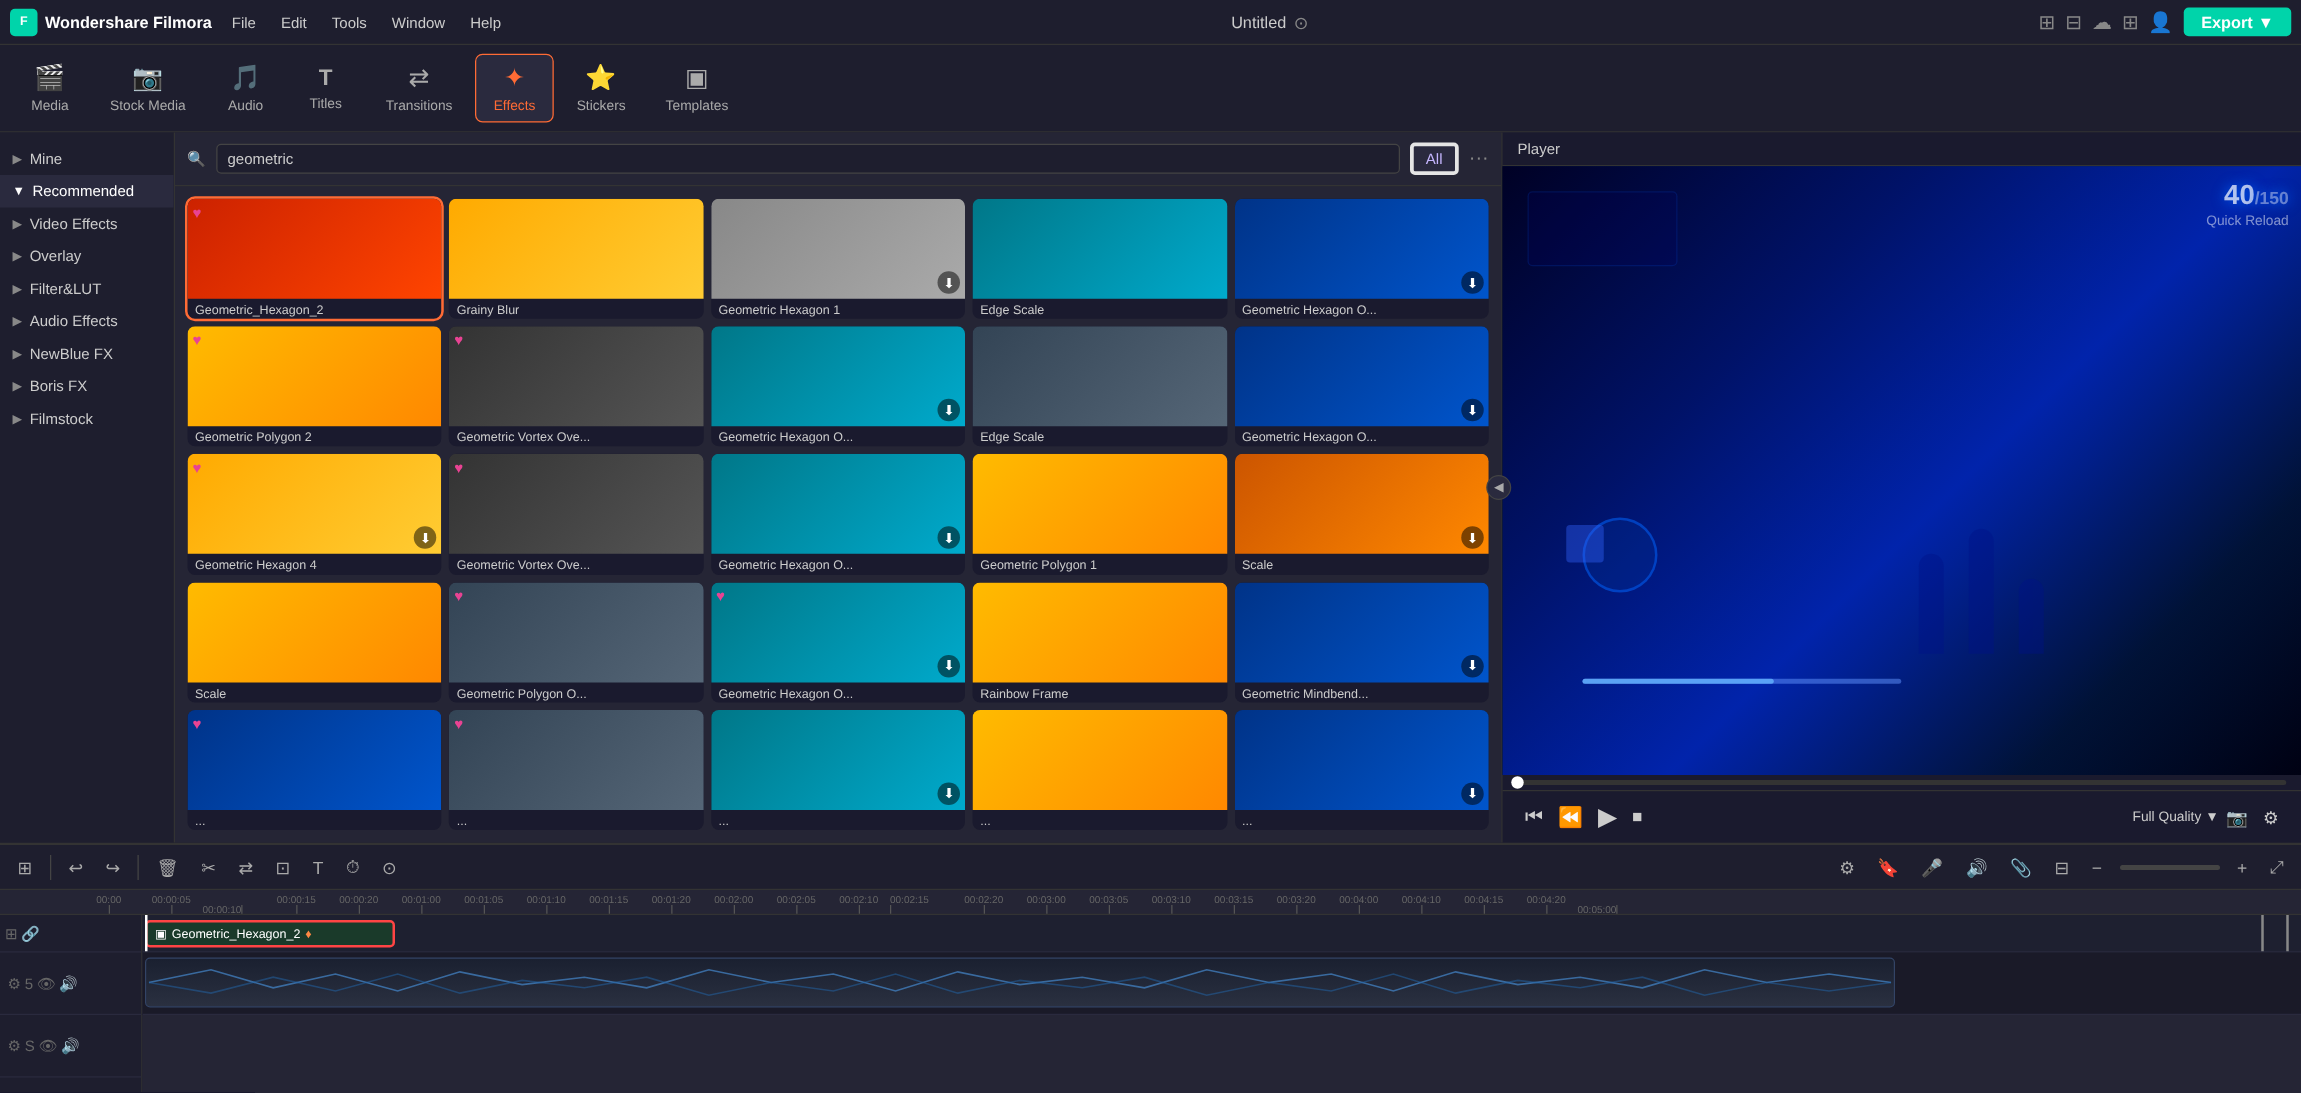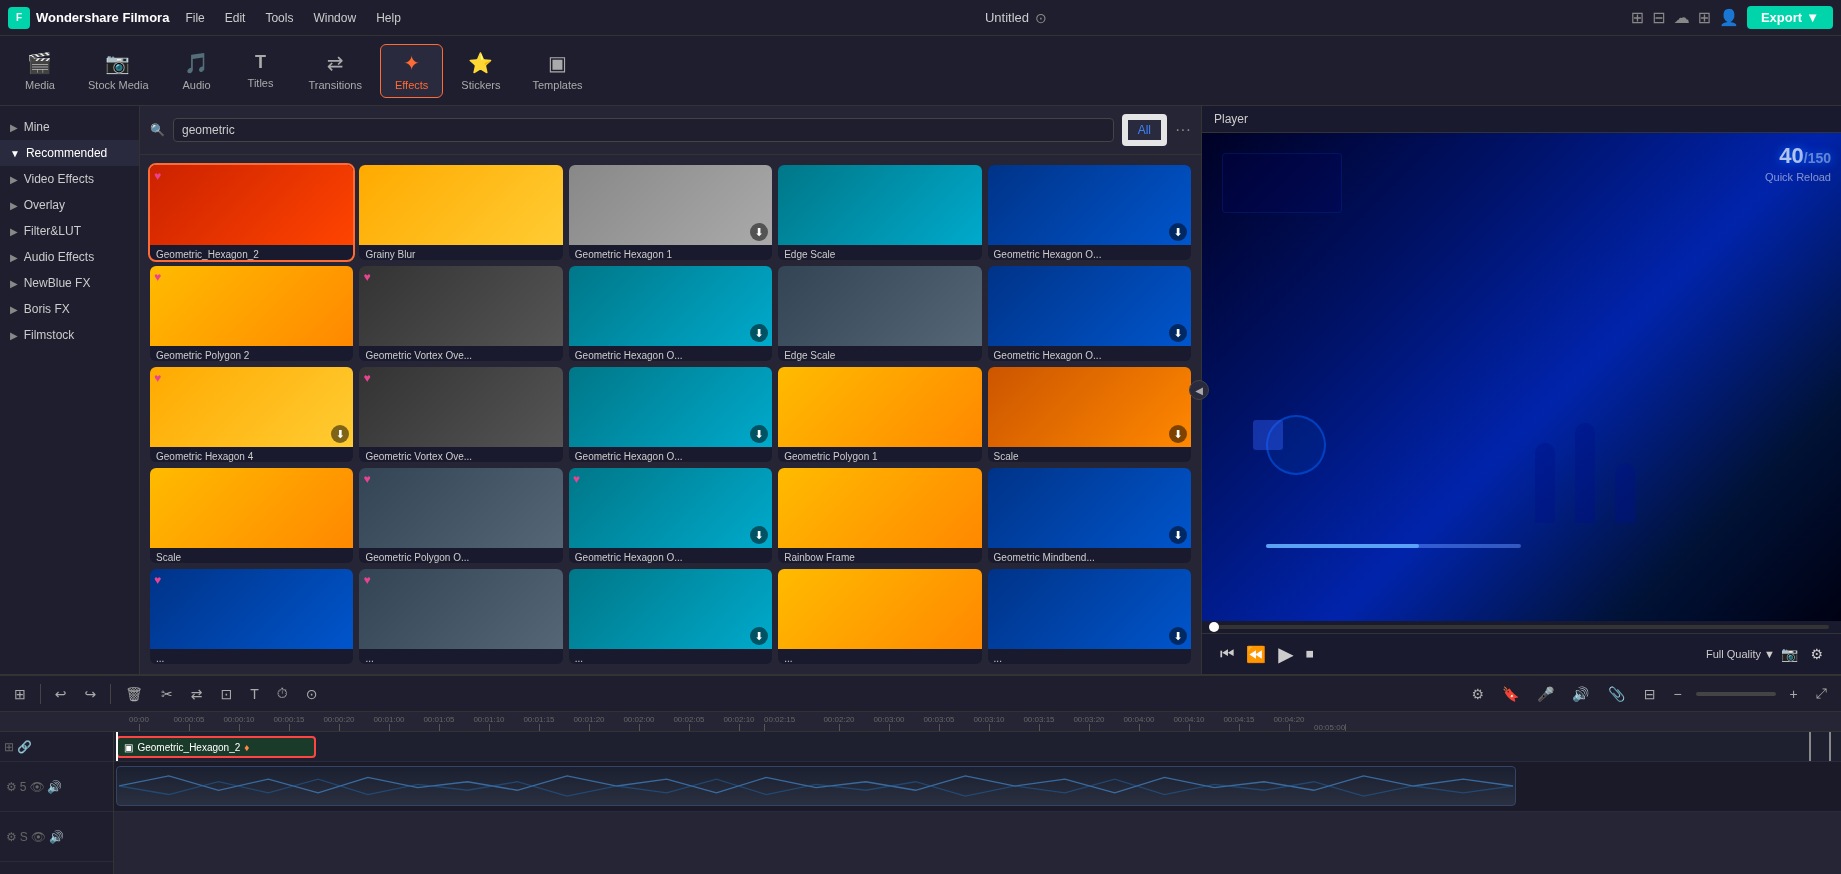--- a/index.html
+++ b/index.html
@@ -29,21 +29,21 @@
     #left-panel { width: 140px; background: #1e1e2e; border-right: 1px solid #333; overflow-y: auto; padding: 8px 0; }
     .panel-section { padding: 6px 10px; display: flex; align-items: center; gap: 6px; cursor: pointer; }
     .panel-section .arrow { font-size: 10px; color: #888; }
     .panel-section .sec-label { font-size: 12px; color: #ccc; }
     .panel-section.active .sec-label { color: #fff; }
 
     
     #content-area { flex: 1; background: #252535; display: flex; flex-direction: column; }
     #search-bar { display: flex; align-items: center; padding: 8px 10px; gap: 8px; border-bottom: 1px solid #333; }
     #search-bar input { flex: 1; background: #1e1e2e; border: 1px solid #444; border-radius: 4px; padding: 4px 8px; color: #ccc; font-size: 12px; outline: none; }
-    #search-bar .filter-btn { background: #2a2a3e; border: 6px solid #e5e5e5; border-radius: 4px; padding: 3px 10px; color: #3b82f6; cursor: pointer; font-size: 12px; }
+    #search-bar .filter-btn { background: #2a2a3e; border: 3px solid #e5e5e5; border-radius: 4px; padding: 3px 10px; color: #c4b5fd; cursor: pointer; font-size: 12px; }
     #search-bar .more-btn { color: #888; cursor: pointer; font-size: 16px; }
 
     
     #effects-grid { display: grid; grid-template-columns: repeat(5, 1fr); gap: 6px; padding: 10px; overflow-y: auto; flex: 1; }
     .effect-card { background: #1a1a2e; border-radius: 6px; overflow: hidden; cursor: pointer; position: relative; }
     .effect-card.selected { outline: 2px solid #ff6b35; }
     .effect-thumb { width: 100%; height: 80px; object-fit: cover; position: relative; overflow: hidden; }
     .effect-label { padding: 4px 6px; font-size: 10px; color: #ccc; white-space: nowrap; overflow: hidden; text-overflow: ellipsis; }
     .heart-icon { position: absolute; top: 4px; left: 4px; color: #e84393; font-size: 12px; }
     .download-icon { position: absolute; bottom: 4px; right: 4px; color: #fff; font-size: 11px; background: rgba(0,0,0,0.5); border-radius: 50%; width: 18px; height: 18px; display: flex; align-items: center; justify-content: center; }
@@ -428,31 +428,31 @@
     <button class="tl-btn">🔊</button>
     <button class="tl-btn">📎</button>
     <button class="tl-btn">⊟</button>
     <button class="tl-btn">−</button>
     <div class="zoom-slider"></div>
     <button class="tl-btn">+</button>
     <button class="tl-btn">⤢</button>
   </div>
 
   <div id="timeline-ruler">
-    <div style="display:flex; align-items:flex-end; height:20px; padding-left:114px; overflow:hidden;">
+    <div style="display:flex; align-items:flex-end; height:20px; padding-left:62px; overflow:hidden;">
       <div style="display:flex; gap:0; align-items:flex-end;">
         <div style="display:flex; flex-direction:column; align-items:center; width:50px; flex-shrink:0;">
           <span style="font-size:8px; color:#666; white-space:nowrap;">00:00</span>
           <div style="width:1px; height:8px; background:#555;"></div>
         </div>
         <div style="display:flex; flex-direction:column; align-items:center; width:50px; flex-shrink:0;">
           <span style="font-size:8px; color:#666; white-space:nowrap;">00:00:05</span>
           <div style="width:1px; height:8px; background:#555;"></div>
         </div>
-        <div style="display:flex; flex-direction:column; align-items:center; width:50px; flex-shrink:0;">
+        <div style="display:flex; flex-direction:row; align-items:center; width:50px; flex-shrink:0;">
           <span style="font-size:8px; color:#666; white-space:nowrap;">00:00:10</span>
           <div style="width:1px; height:8px; background:#555;"></div>
         </div>
         <div style="display:flex; flex-direction:column; align-items:center; width:50px; flex-shrink:0;">
           <span style="font-size:8px; color:#666; white-space:nowrap;">00:00:15</span>
           <div style="width:1px; height:8px; background:#555;"></div>
         </div>
         <div style="display:flex; flex-direction:column; align-items:center; width:50px; flex-shrink:0;">
           <span style="font-size:8px; color:#666; white-space:nowrap;">00:00:20</span>
           <div style="width:1px; height:8px; background:#555;"></div>

